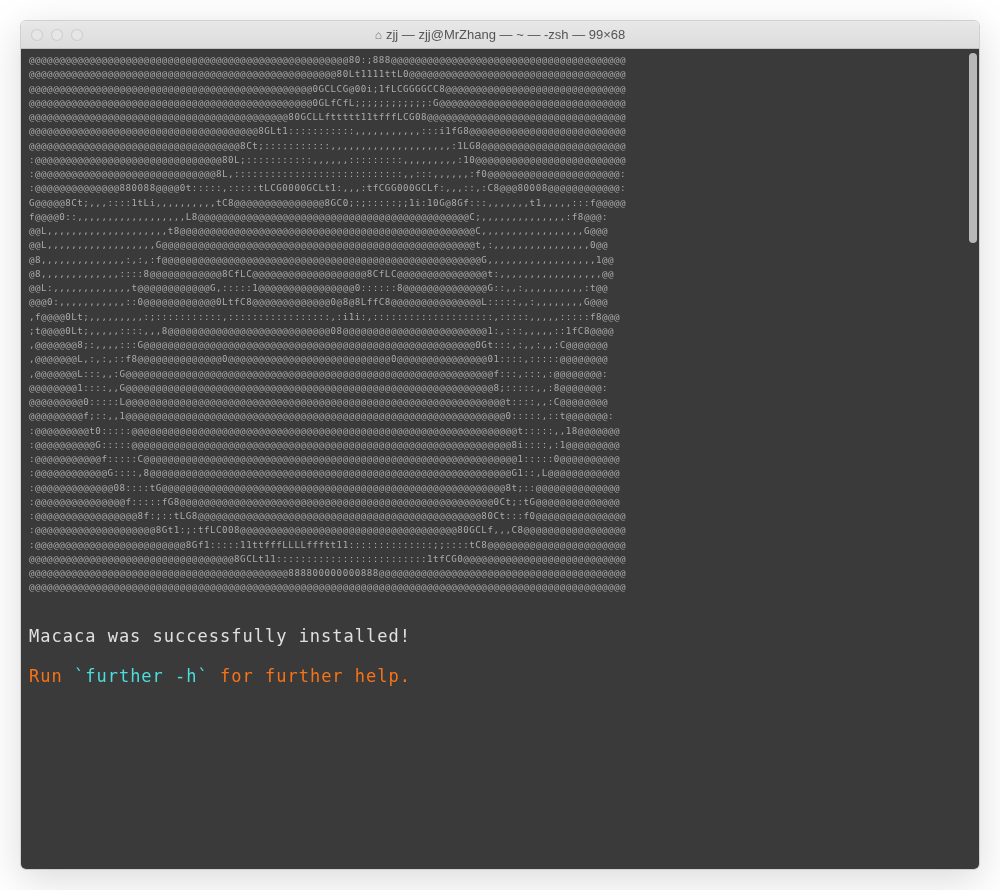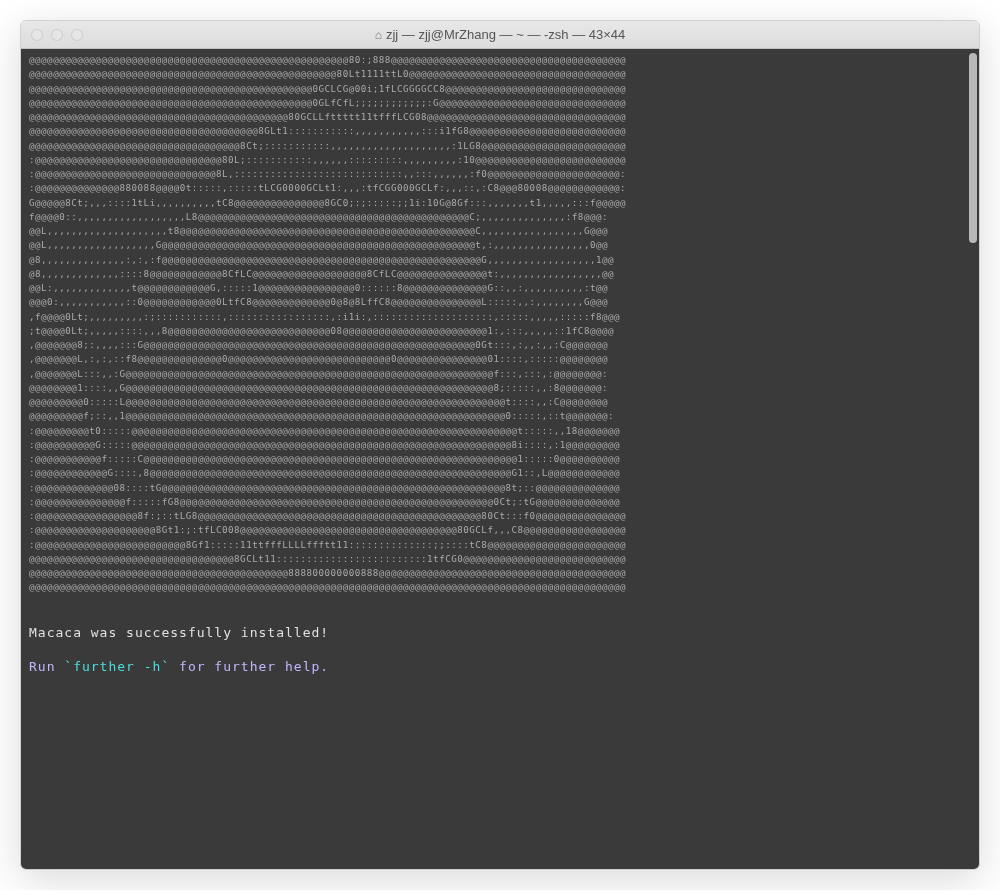--- a/index.html
+++ b/index.html
@@ -66,25 +66,25 @@
       color: #9a9a9a;
       position: relative;
       min-height: 820px;
     }
     .ascii-art {
       white-space: pre;
       color: #aaa;
     }
     .msg-line {
       white-space: pre;
-      font-size: 13px;
+      font-size: 17px;
       letter-spacing: 1px;
     }
     .white-text { color: #e0e0e0; }
-    .green-text { color: #c4b5fd; }
+    .green-text { color: #f97316; }
     .cyan-text { color: #4bdede; }
     .scrollbar {
       position: absolute;
       right: 2px;
       top: 4px;
       width: 8px;
       height: 190px;
       background: #b8b8b8;
       border-radius: 4px;
     }
@@ -95,21 +95,21 @@
 
 <div class="window">
   <div class="titlebar">
     <div class="traffic-lights">
       <div class="traffic-light tl-close"></div>
       <div class="traffic-light tl-min"></div>
       <div class="traffic-light tl-max"></div>
     </div>
     <div class="title-text">
       <span class="home-icon">⌂</span>
-      <span>zjj — zjj@MrZhang — ~ — -zsh — 43×44</span>
+      <span>zjj — zjj@MrZhang — ~ — -zsh — 99×68</span>
     </div>
   </div>
   <div class="terminal-body">
     <div class="scrollbar"></div>
     <div class="ascii-art" id="ascii-art">@@@@@@@@@@@@@@@@@@@@@@@@@@@@@@@@@@@@@@@@@@@@@@@@@@@@@80:;888@@@@@@@@@@@@@@@@@@@@@@@@@@@@@@@@@@@@@@@
 @@@@@@@@@@@@@@@@@@@@@@@@@@@@@@@@@@@@@@@@@@@@@@@@@@@80Lt1111ttL0@@@@@@@@@@@@@@@@@@@@@@@@@@@@@@@@@@@@
 @@@@@@@@@@@@@@@@@@@@@@@@@@@@@@@@@@@@@@@@@@@@@@@0GCLCG@00i;1fLCGGGGCC8@@@@@@@@@@@@@@@@@@@@@@@@@@@@@@
 @@@@@@@@@@@@@@@@@@@@@@@@@@@@@@@@@@@@@@@@@@@@@@@0GLfCfL;;;;;;;;;;;;:G@@@@@@@@@@@@@@@@@@@@@@@@@@@@@@@
 @@@@@@@@@@@@@@@@@@@@@@@@@@@@@@@@@@@@@@@@@@@80GCLLfttttt11tfffLCG08@@@@@@@@@@@@@@@@@@@@@@@@@@@@@@@@@
 @@@@@@@@@@@@@@@@@@@@@@@@@@@@@@@@@@@@@@8GLt1:::::::::::,,,,,,,,,,,:::i1fG8@@@@@@@@@@@@@@@@@@@@@@@@@@

